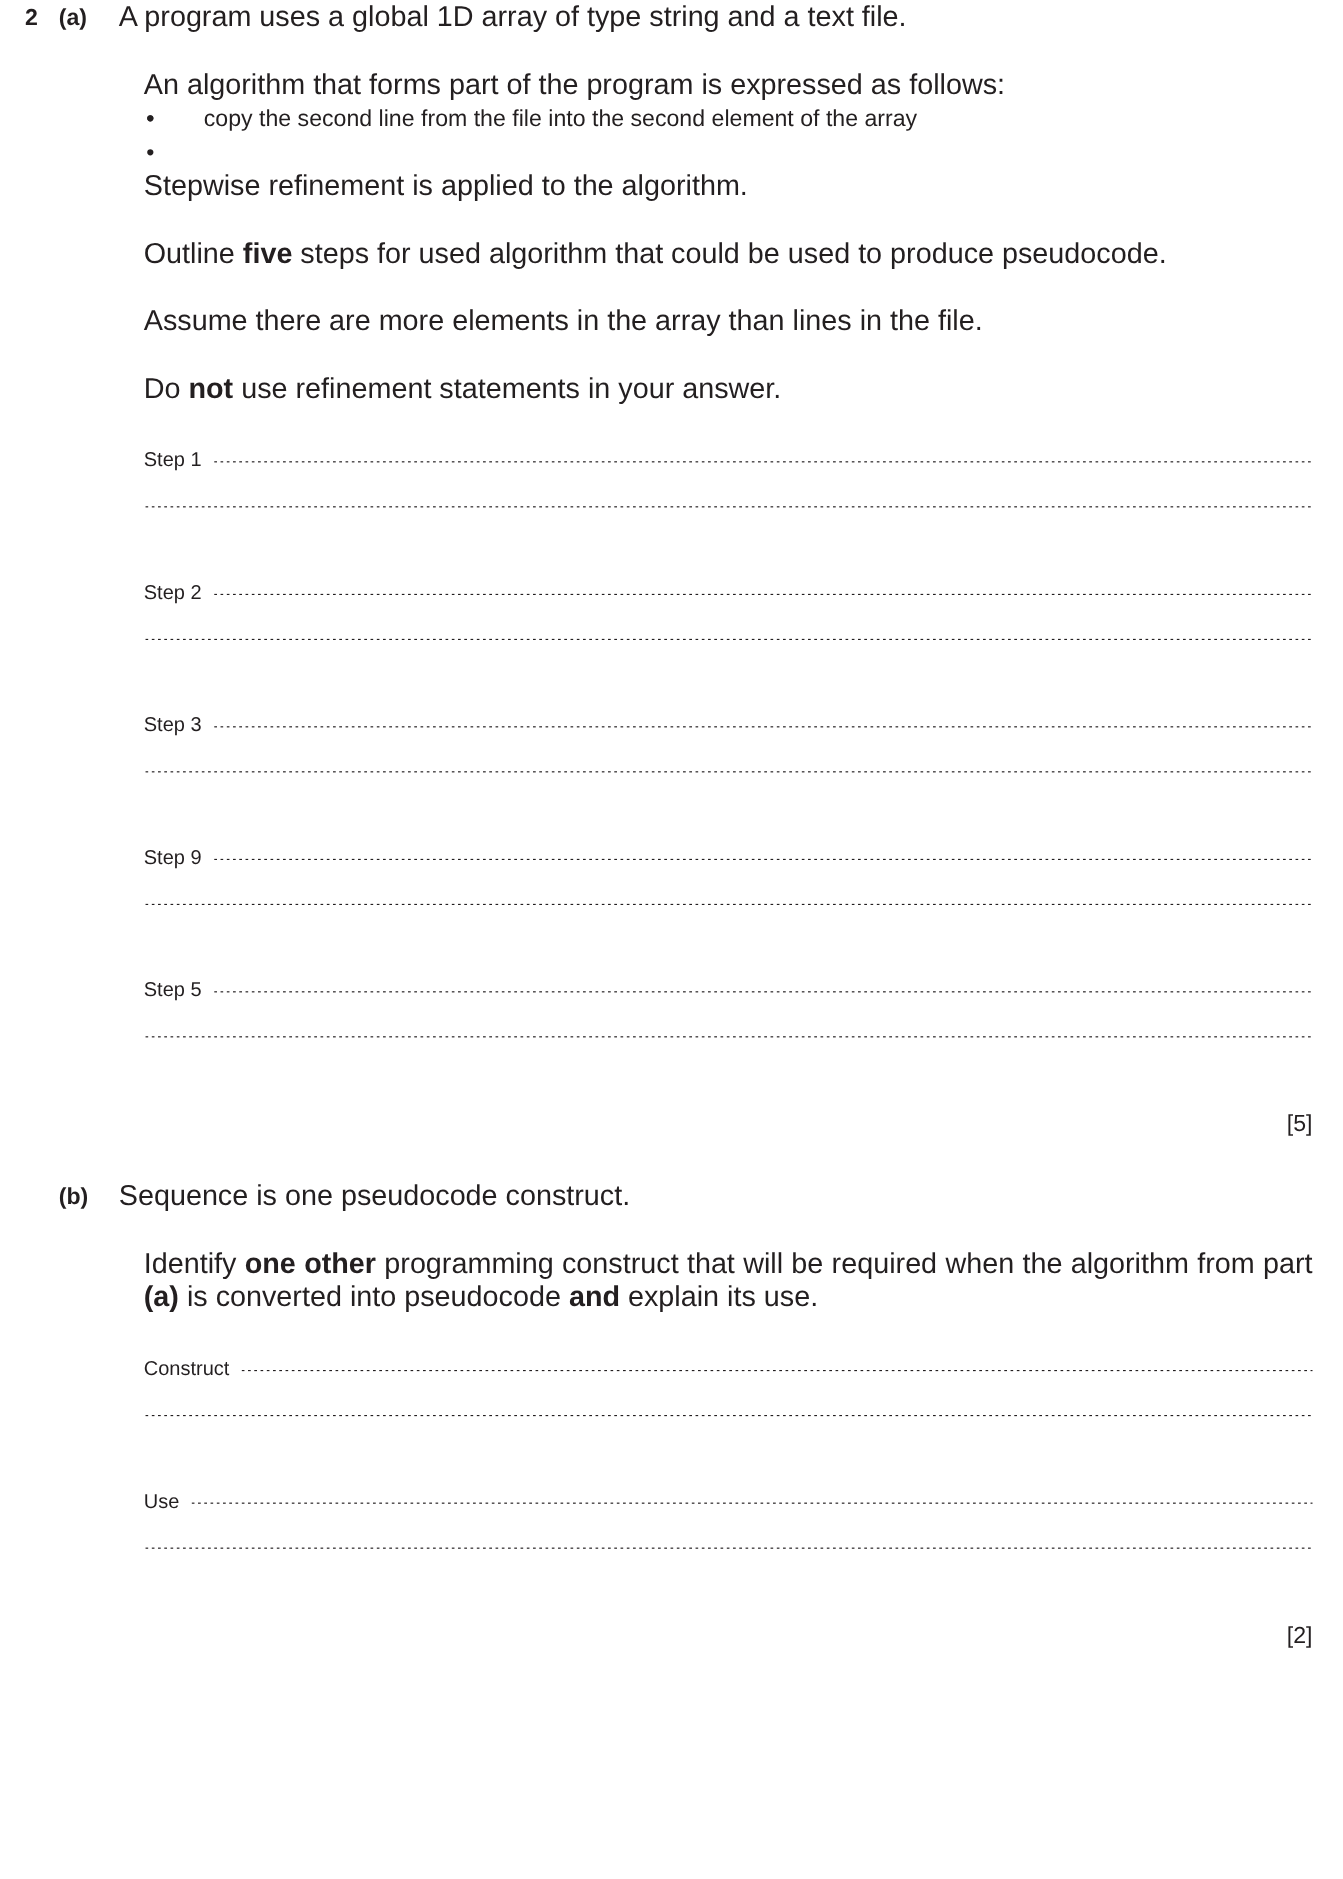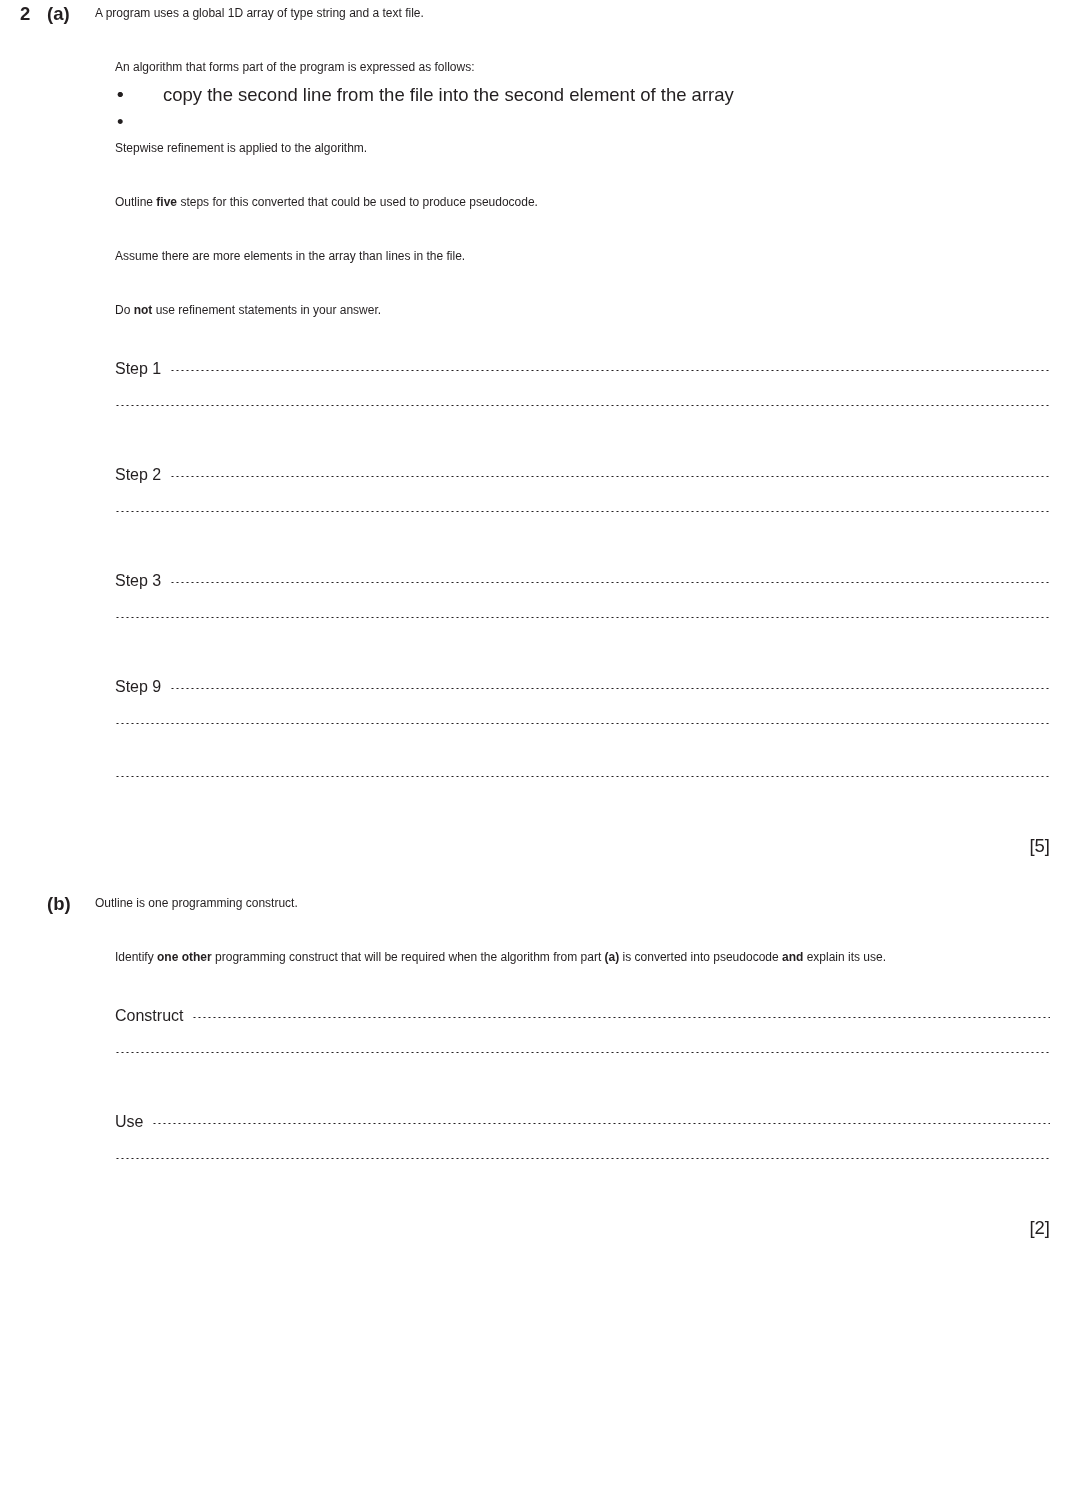--- a/index.html
+++ b/index.html
@@ -54,21 +54,21 @@
   }
 
   
   .indent {
     margin-left: 115px;
     margin-right: 24px;
   }
 
   p.txt {
     margin: 0;
-    font-size: 12px;
+    font-size: 23px;
     line-height: 27px;
   }
   p.txt.justify {
     text-align: justify;
     text-align-last: left;
   }
   .gap-md { height: 27px; }
   .gap-lg { height: 31px; }
 
   
@@ -161,21 +161,21 @@
 
   <div class="gap-md"></div>
 
   <div class="indent">
     <p class="txt">Stepwise refinement is applied to the algorithm.</p>
   </div>
 
   <div class="gap-md"></div>
 
   <div class="indent">
-    <p class="txt"><span>Outline </span><b>five</b><span> steps for this converted that could be used to produce pseudocode.</span></p>
+    <p class="txt"><span>Outline </span><b>five</b><span> steps for used algorithm that could be used to produce pseudocode.</span></p>
   </div>
 
   <div class="gap-md"></div>
 
   <div class="indent">
     <p class="txt">Assume there are more elements in the array than lines in the file.</p>
   </div>
 
   <div class="gap-md"></div>
 
@@ -212,35 +212,39 @@
     </div>
 
     <div class="ansline">
       <span class="lbl">Step 9</span>
       <span class="dots"></span>
     </div>
     <div class="ansline">
       <span class="dots full"></span>
     </div>
 
+    <div class="ansline">
+      <span class="lbl">Step 5</span>
+      <span class="dots"></span>
+    </div>
     <div class="ansline">
       <span class="dots full"></span>
     </div>
 
   </div>
 
   <div class="marks">[5]</div>
 
   <div class="gap-lg"></div>
 
   <div class="qrow">
     <div class="qnum"></div>
     <div class="qpart">(b)</div>
     <div class="qbody">
-      <p class="txt">Outline is one programming construct.</p>
+      <p class="txt">Sequence is one pseudocode construct.</p>
     </div>
   </div>
 
   <div class="gap-md"></div>
 
   <div class="indent">
     <p class="txt justify"><span>Identify </span><b>one other</b><span> programming construct that will be required when the algorithm from part </span><b>(a)</b><span> is converted into pseudocode </span><b>and</b><span> explain its use.</span></p>
   </div>
 
   <div class="gap-lg"></div>

